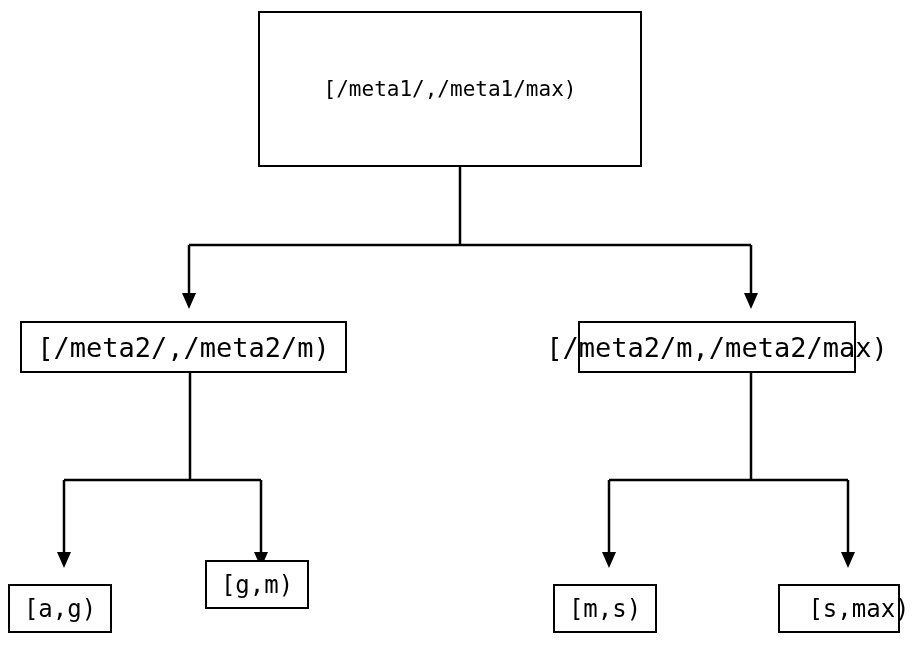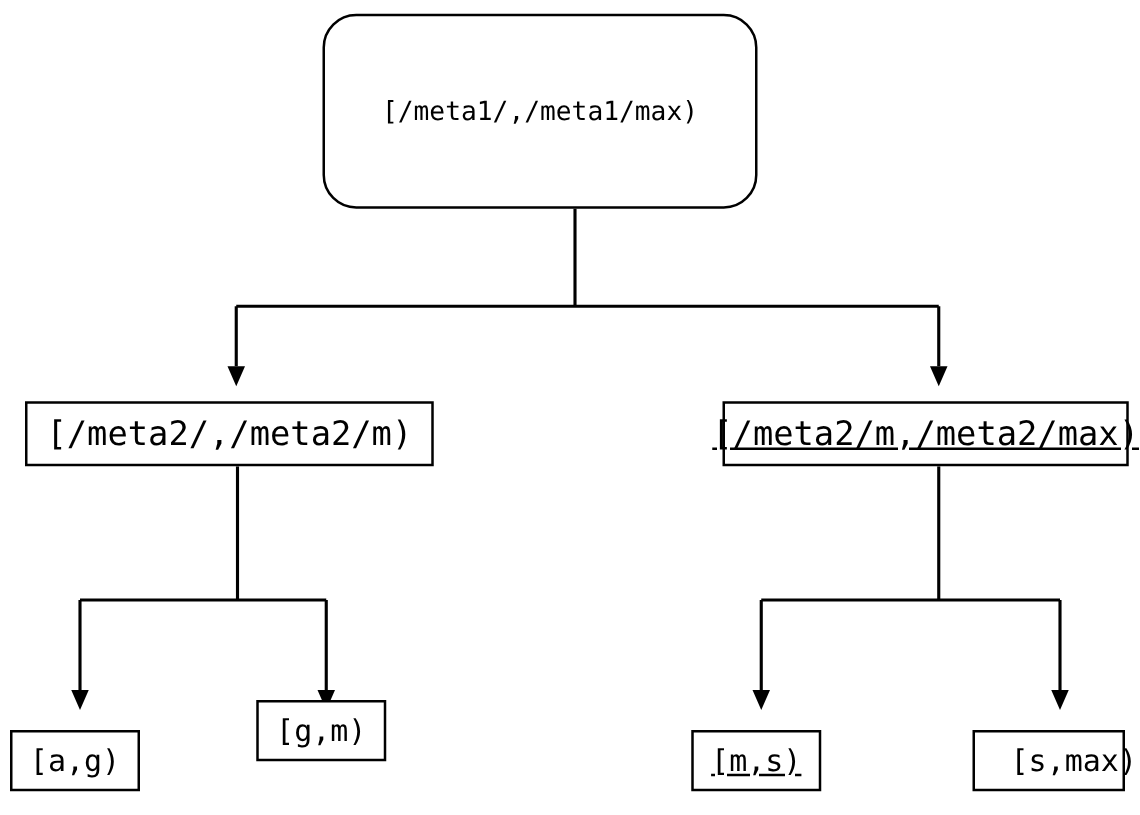--- a/index.html
+++ b/index.html
@@ -72,41 +72,41 @@
     <g stroke="#000000" stroke-width="2.5" fill="none">
       <line x1="751" y1="373" x2="751" y2="480"></line>
       <line x1="609" y1="480" x2="848" y2="480"></line>
       <line x1="609" y1="480" x2="609" y2="552"></line>
       <line x1="848" y1="480" x2="848" y2="552"></line>
     </g>
     <polygon points="602,552 616,552 609,568" fill="#000000"></polygon>
     <polygon points="841,552 855,552 848,568" fill="#000000"></polygon>
   </svg>
 
-  <div class="node-box level-root" style="left:258px; top:11px; width:348px; height:156px;border-radius:27px;">
+  <div class="node-box level-root" style="left:258px; top:11px; width:384px; height:156px;">
     <span class="node-label">[/meta1/,/meta1/max)</span>
   </div>
 
   <div class="node-box level-mid" style="left:20px; top:321px; width:327px; height:52px;">
     <span class="node-label">[/meta2/,/meta2/m)</span>
   </div>
 
-  <div class="node-box level-mid" style="left:578px; top:321px; width:325px; height:52px;text-decoration:underline;">
+  <div class="node-box level-mid" style="left:578px; top:321px; width:278px; height:52px;">
     <span class="node-label">[/meta2/m,/meta2/max)</span>
   </div>
 
   <div class="node-box level-leaf" style="left:8px; top:584px; width:104px; height:49px;">
     <span class="node-label">[a,g)</span>
   </div>
 
   <div class="node-box level-leaf" style="left:205px; top:560px; width:104px; height:49px;">
     <span class="node-label">[g,m)</span>
   </div>
 
-  <div class="node-box level-leaf" style="left:553px; top:584px; width:104px; height:49px;text-decoration:underline;">
+  <div class="node-box level-leaf" style="left:553px; top:584px; width:104px; height:49px;">
     <span class="node-label">[m,s)</span>
   </div>
 
   <div class="node-box level-leaf" style="left:778px; top:584px; width:122px; height:49px;padding-left:40px;">
     <span class="node-label">[s,max)</span>
   </div>
 
 </div>
 
 </body></html>

